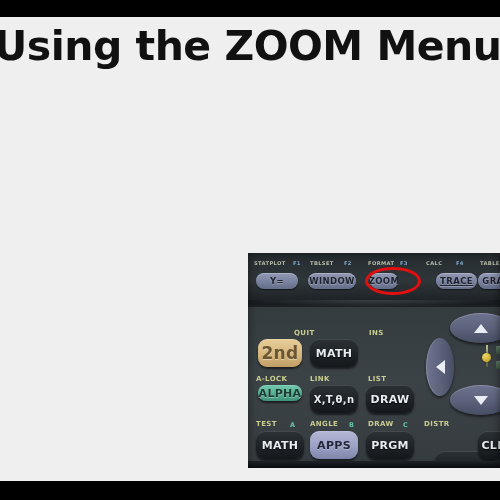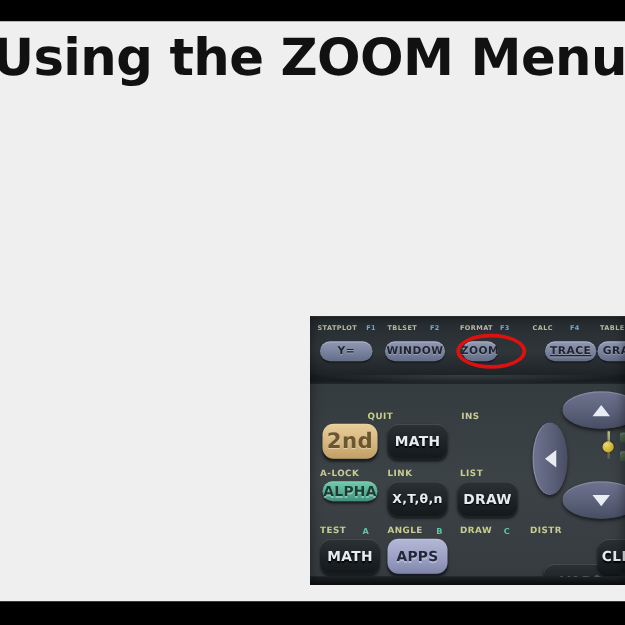--- a/index.html
+++ b/index.html
@@ -288,20 +288,21 @@
       <div class="sec-lbl" style="left:62px; top:167px;">ANGLE</div>
       <div class="alpha-lbl" style="left:101px; top:168px;">B</div>
 
       <div class="sec-lbl" style="left:120px; top:167px;">DRAW</div>
       <div class="alpha-lbl" style="left:155px; top:168px;">C</div>
 
       <div class="sec-lbl" style="left:176px; top:167px;">DISTR</div>
 
       <div class="key dark" style="left:8px; top:178px; width:48px; height:28px;">MATH</div>
       <div class="key apps" style="left:62px; top:178px; width:48px; height:28px;">APPS</div>
+      <div class="key dark" style="left:118px; top:178px; width:48px; height:28px;">PRGM</div>
       <div class="key dark" style="left:187px; top:178px; width:60px; height:28px;margin-top:20px;">VARS</div>
       <div class="key dark" style="left:230px; top:178px; width:48px; height:28px;">CLEAR</div>
 
       <div class="dpad-up" style="left:202px; top:60px;">
         <span class="tri tri-up"></span>
       </div>
       <div class="dpad-left" style="left:178px; top:85px;">
         <span class="tri tri-left"></span>
       </div>
       <div class="dpad-down" style="left:202px; top:132px;">

